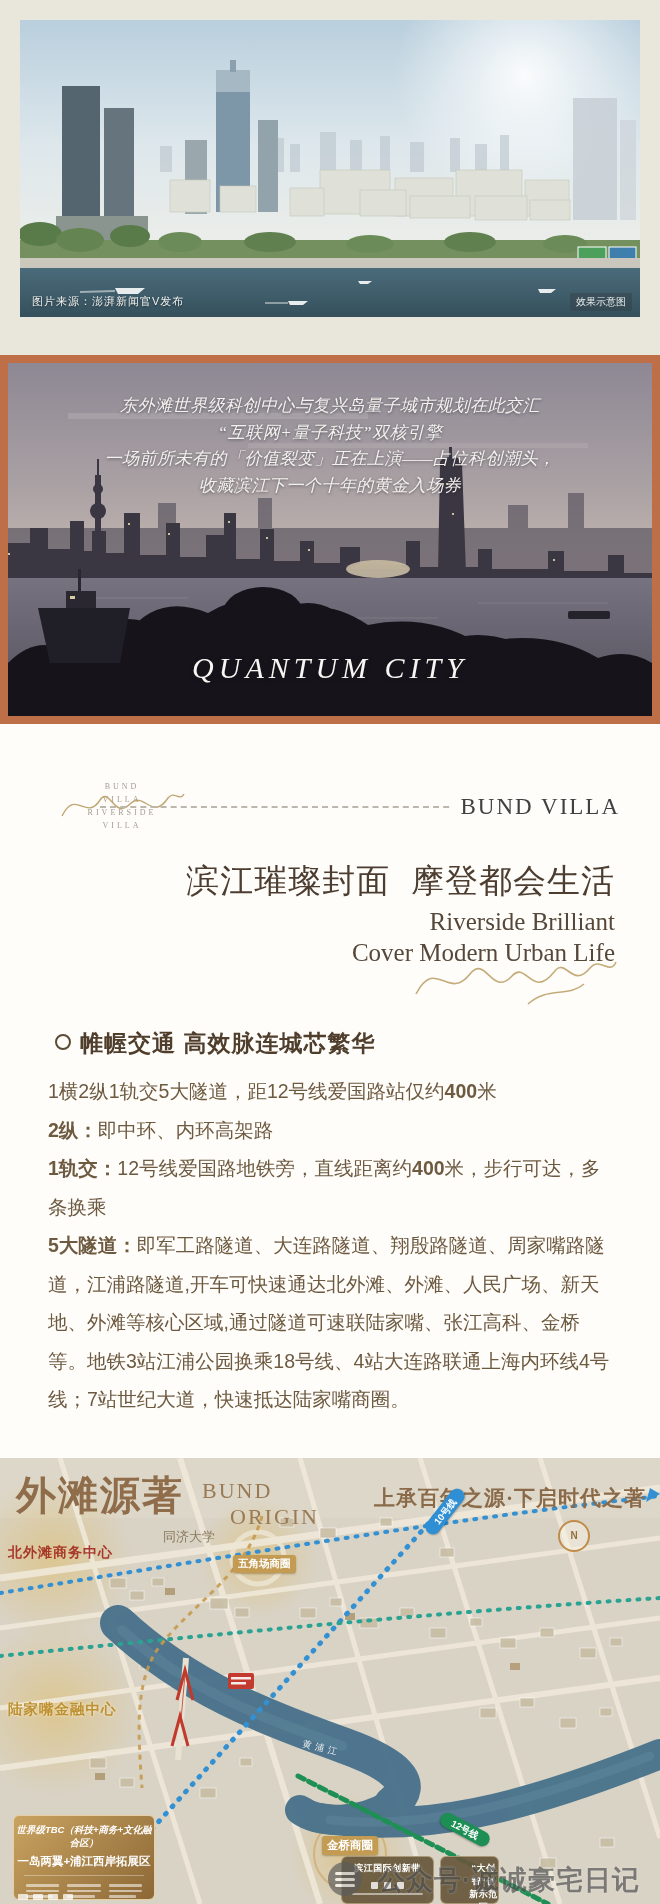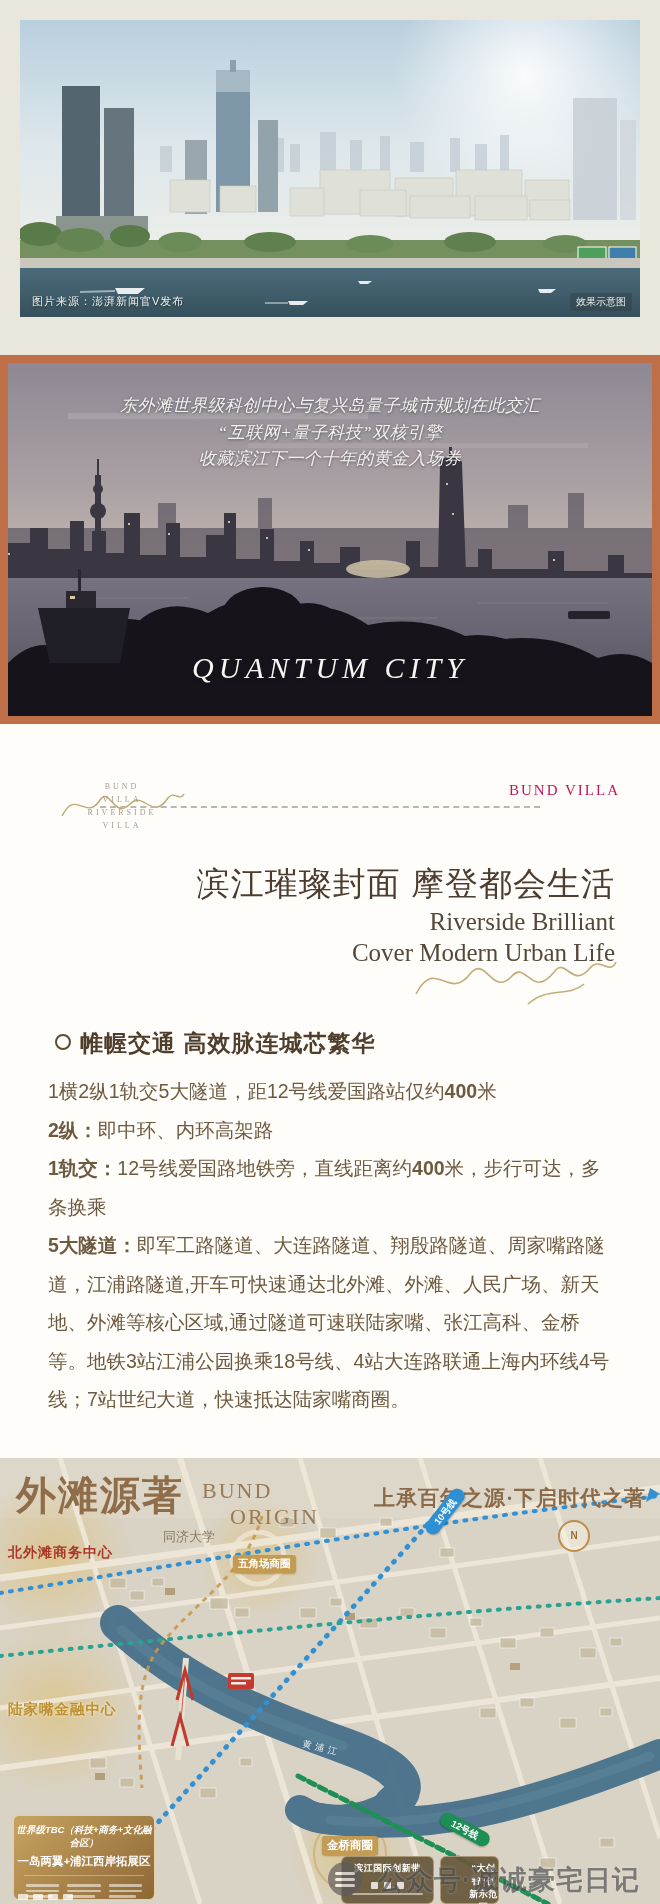--- a/index.html
+++ b/index.html
@@ -24,24 +24,24 @@
           text-shadow:0 1px 3px rgba(30,30,40,.55);letter-spacing:.5px;}
   .q-title{top:288px;left:0;width:100%;text-align:center;color:#f7f6f3;
            font-family:"Liberation Serif",serif;font-size:30px;letter-spacing:5px;
            text-shadow:0 1px 4px rgba(20,20,30,.6);}
 
   
   #editorial{top:724px;left:0;width:660px;height:734px;background:#fffdfa;}
   #logo-stack{left:62px;top:56px;width:120px;text-align:center;color:#a29c92;
               font-family:"Liberation Serif",serif;font-size:8px;letter-spacing:3px;line-height:13px;}
   #dash-line{left:100px;top:82px;width:440px;border-top:2px dashed #bcb7ad;}
-  #wordmark{right:40px;top:58px;font-family:"Liberation Serif",serif;font-size:15px;
-            letter-spacing:2px;color:#be185d;background:#fffdfa;padding-left:10px;}
+  #wordmark{right:40px;top:70px;font-family:"Liberation Serif",serif;font-size:23px;
+            letter-spacing:2px;color:#404040;background:#fffdfa;padding-left:10px;}
   #headline{right:45px;top:138px;text-align:right;}
-  #headline .h-cn{font-family:Liberation Sans, sans-serif;font-size:33px;color:#4c3d30;
+  #headline .h-cn{font-family:Liberation Mono, monospace;font-size:33px;color:#4c3d30;
                   letter-spacing:1px;line-height:44px;}
   #headline .h-en{font-family:"Liberation Serif",serif;font-size:25px;color:#55483a;line-height:31px;}
   .sig{pointer-events:none;}
   #t-heading{left:55px;top:304px;font-size:23px;font-weight:bold;color:#4f3e2c;letter-spacing:1px;}
   #t-heading .ring{display:inline-block;width:12px;height:12px;border:2px solid #5a4a36;
                    border-radius:50%;margin-right:9px;vertical-align:1px;}
   #t-body{left:48px;top:348px;width:567px;font-size:19.5px;line-height:38.5px;color:#6d5a40;}
   #t-body p{margin:0;}
   #t-body .b{font-weight:bold;}
 
@@ -279,20 +279,21 @@
             <polygon points="30,245 122,245 112,300 42,300" fill="#201e26"></polygon>
             <rect x="58" y="228" width="30" height="17" fill="#2a2731"></rect>
             <rect x="70" y="206" width="3" height="22" fill="#2a2731"></rect>
             <rect x="62" y="233" width="5" height="3" fill="#d8cba2"></rect>
           </g>
         </g>
       </svg>
       <div class="abs q-text">
         <div>东外滩世界级科创中心与复兴岛量子城市规划在此交汇</div>
         <div>“互联网+量子科技”双核引擎</div>
+        <div>一场前所未有的「价值裂变」正在上演——占位科创潮头，</div>
         <div>收藏滨江下一个十年的黄金入场券</div>
       </div>
       <div class="abs q-title">QUANTUM CITY</div>
     </div>
   </div>
 
   <div class="abs" id="editorial">
     <div class="abs" id="logo-stack">
       <div>BUND</div>
       <div>VILLA</div>

